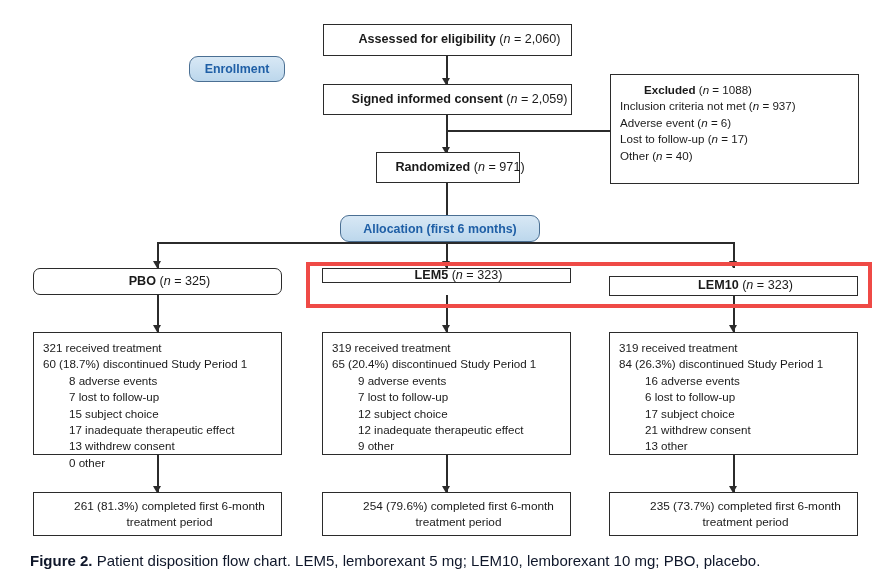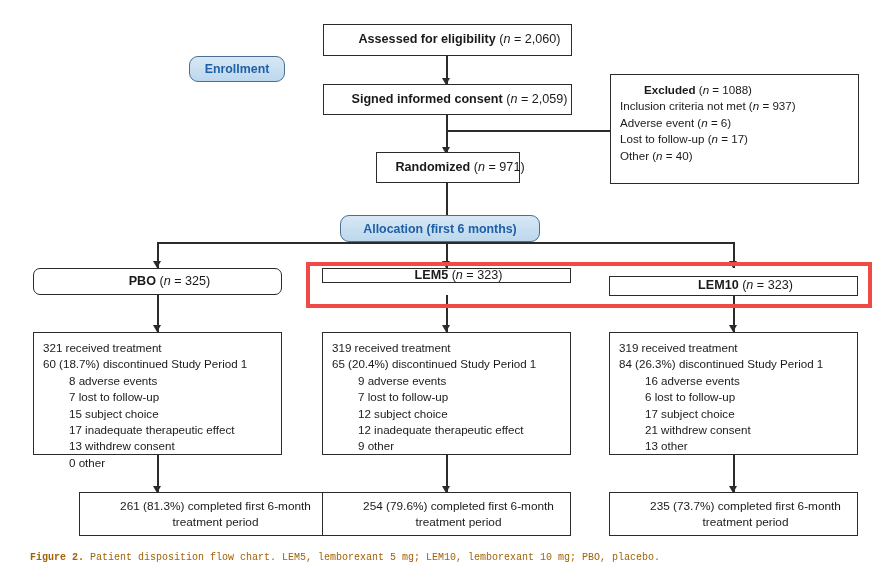--- a/index.html
+++ b/index.html
@@ -101,23 +101,23 @@
   .highlight-rect {
     position: absolute;
     box-sizing: border-box;
     border: 4.5px solid #ef4a46;
     background: transparent;
     z-index: 2;
   }
   
   .caption {
     position: absolute;
-    font-family: Liberation Mono, monospace;
-    font-size: 10px;
-    color: #a16207;
+    font-family: Liberation Sans, sans-serif;
+    font-size: 15px;
+    color: #0f172a;
     white-space: nowrap;
   }
   .caption b { font-weight: bold; }
 </style>
 </head>
 <body>
 
 <div id="figure-root">
 
   <div class="vline" style="left:446px; top:56px; height:29px;"></div>
@@ -202,21 +202,21 @@
       <div class="box list" style="left: 33px; top: 332px; width: 249px; height: 123px;">
         <div class="list-line">321 received treatment</div>
         <div class="list-line">60 (18.7%) discontinued Study Period 1</div>
         <div class="list-line indent">8 adverse events</div>
         <div class="list-line indent">7 lost to follow-up</div>
         <div class="list-line indent">15 subject choice</div>
         <div class="list-line indent">17 inadequate therapeutic effect</div>
         <div class="list-line indent">13 withdrew consent</div>
         <div class="list-line indent">0 other</div>
       </div>
-      <div class="box two-line" style="left: 33px; top: 492px; width: 249px; height: 44px; margin-left: 46px;">
+      <div class="box two-line" style="left: 33px; top: 492px; width: 249px; height: 44px;">
         <div>261 (81.3%) completed first 6-month</div>
         <div>treatment period</div>
       </div>
       <div class="box" style="left: 322px; top: 268px; width: 249px; height: 15px;">
         <span class="box-title"><b>LEM5</b> <span class="n">(<i>n</i> = 323)</span></span>
       </div>
       <div class="box list" style="left: 322px; top: 332px; width: 249px; height: 123px;">
         <div class="list-line">319 received treatment</div>
         <div class="list-line">65 (20.4%) discontinued Study Period 1</div>
         <div class="list-line indent">9 adverse events</div>

